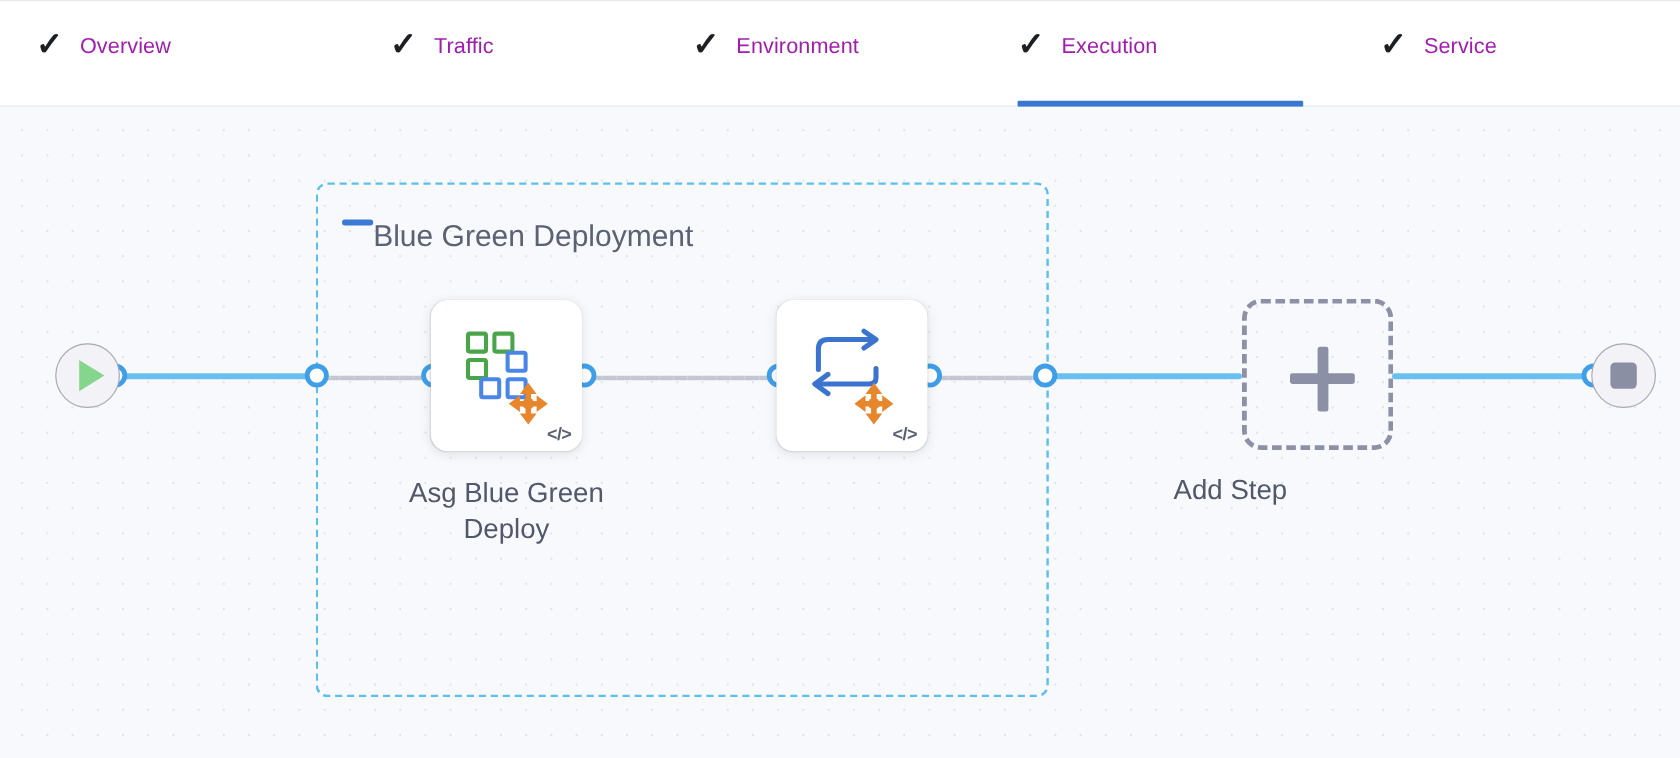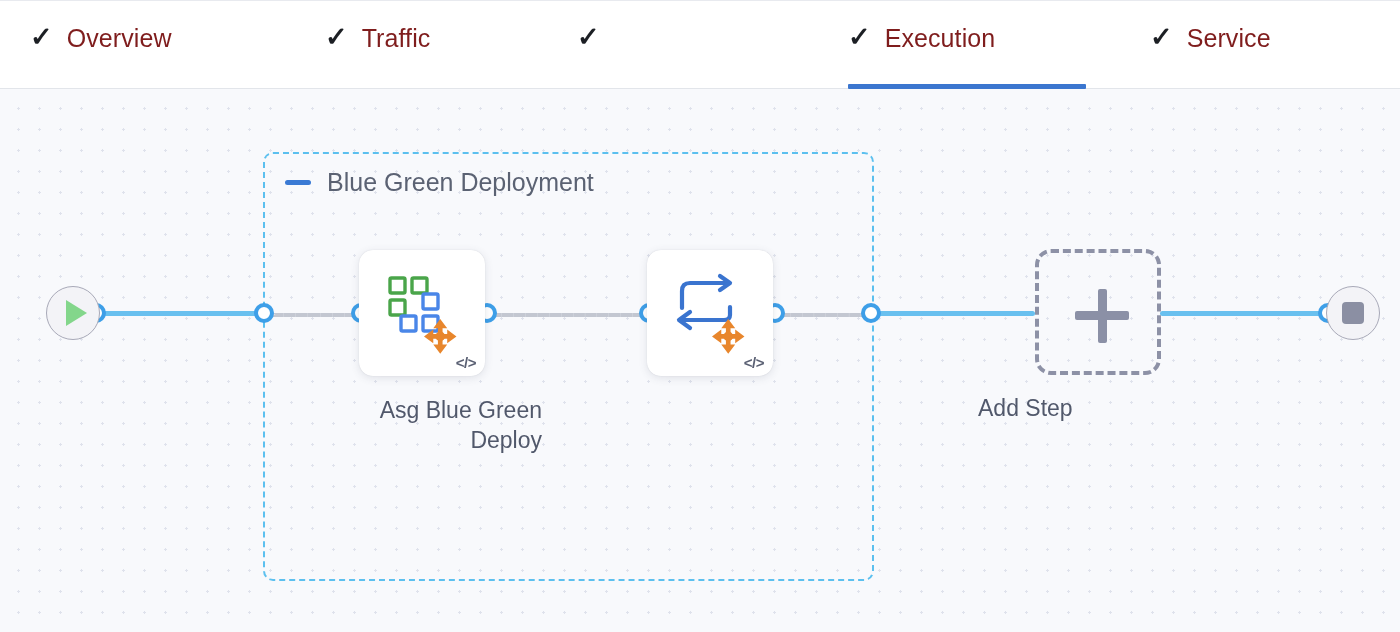--- a/index.html
+++ b/index.html
@@ -43,22 +43,22 @@
   }
   .tab .check {
     display: inline-block;
     line-height: 1;
     font-size: 27px;
     color: #1c1f24;
     font-weight: 700;
     transform: translateY(-1px);
   }
   .tab .tlabel {
-    font-size: 25px;
-    color: #7f1d1d;
+    font-size: 18px;
+    color: #a21caf;
     letter-spacing: 0.1px;
     white-space: nowrap;
   }
   .tab.active .tlabel { font-weight: 400; }
   .tab .underline {
     position: absolute;
     left: 0; right: 0;
     bottom: 0;
     height: 5px;
     background: #3b76cf;
@@ -87,24 +87,23 @@
     top: 63px;
     width: 611px;
     height: 429px;
     border: 2px dashed #5cc0ef;
     border-radius: 10px;
     background: transparent;
   }
   .stage-header {
     position: absolute;
     left: 285px;
-    top: 79px;
+    top: 94px;
     display: flex;
-    align-items: center;
-    gap: 16px;
+    align-items: flex-start;
   }
   .collapse-icon {
     width: 26px;
     height: 5px;
     border-radius: 3px;
     background: #3a7ad4;
     cursor: pointer;
   }
   .stage-title {
     font-size: 25px;
@@ -183,21 +182,21 @@
     letter-spacing: -0.5px;
   }
   .step-icon {
     position: absolute;
     left: 50%; top: 50%;
     transform: translate(-50%,-50%);
     width: 92px; height: 92px;
   }
   .step-label {
     position: absolute;
-    text-align: right;
+    text-align: center;
     font-size: 23px;
     color: #51586b;
     line-height: 1.32;
     white-space: pre-line;
   }
 
   
   .add-step {
     position: absolute;
     width: 126px;
@@ -236,20 +235,21 @@
     </div>
 
     <div class="tab" style="left:325px;width:172px;position:absolute;justify-content:flex-start">
       <span class="check">✓</span>
       <span class="tlabel">Traffic</span>
 
     </div>
 
     <div class="tab" style="left:577px;width:248px;position:absolute;justify-content:flex-start">
       <span class="check">✓</span>
+      <span class="tlabel">Environment</span>
 
     </div>
 
     <div class="tab active" style="left:848px;width:238px;position:absolute;justify-content:flex-start">
       <span class="check">✓</span>
       <span class="tlabel">Execution</span>
       <span class="underline"></span>
     </div>
 
     <div class="tab" style="left:1150px;width:208px;position:absolute;justify-content:flex-start">

